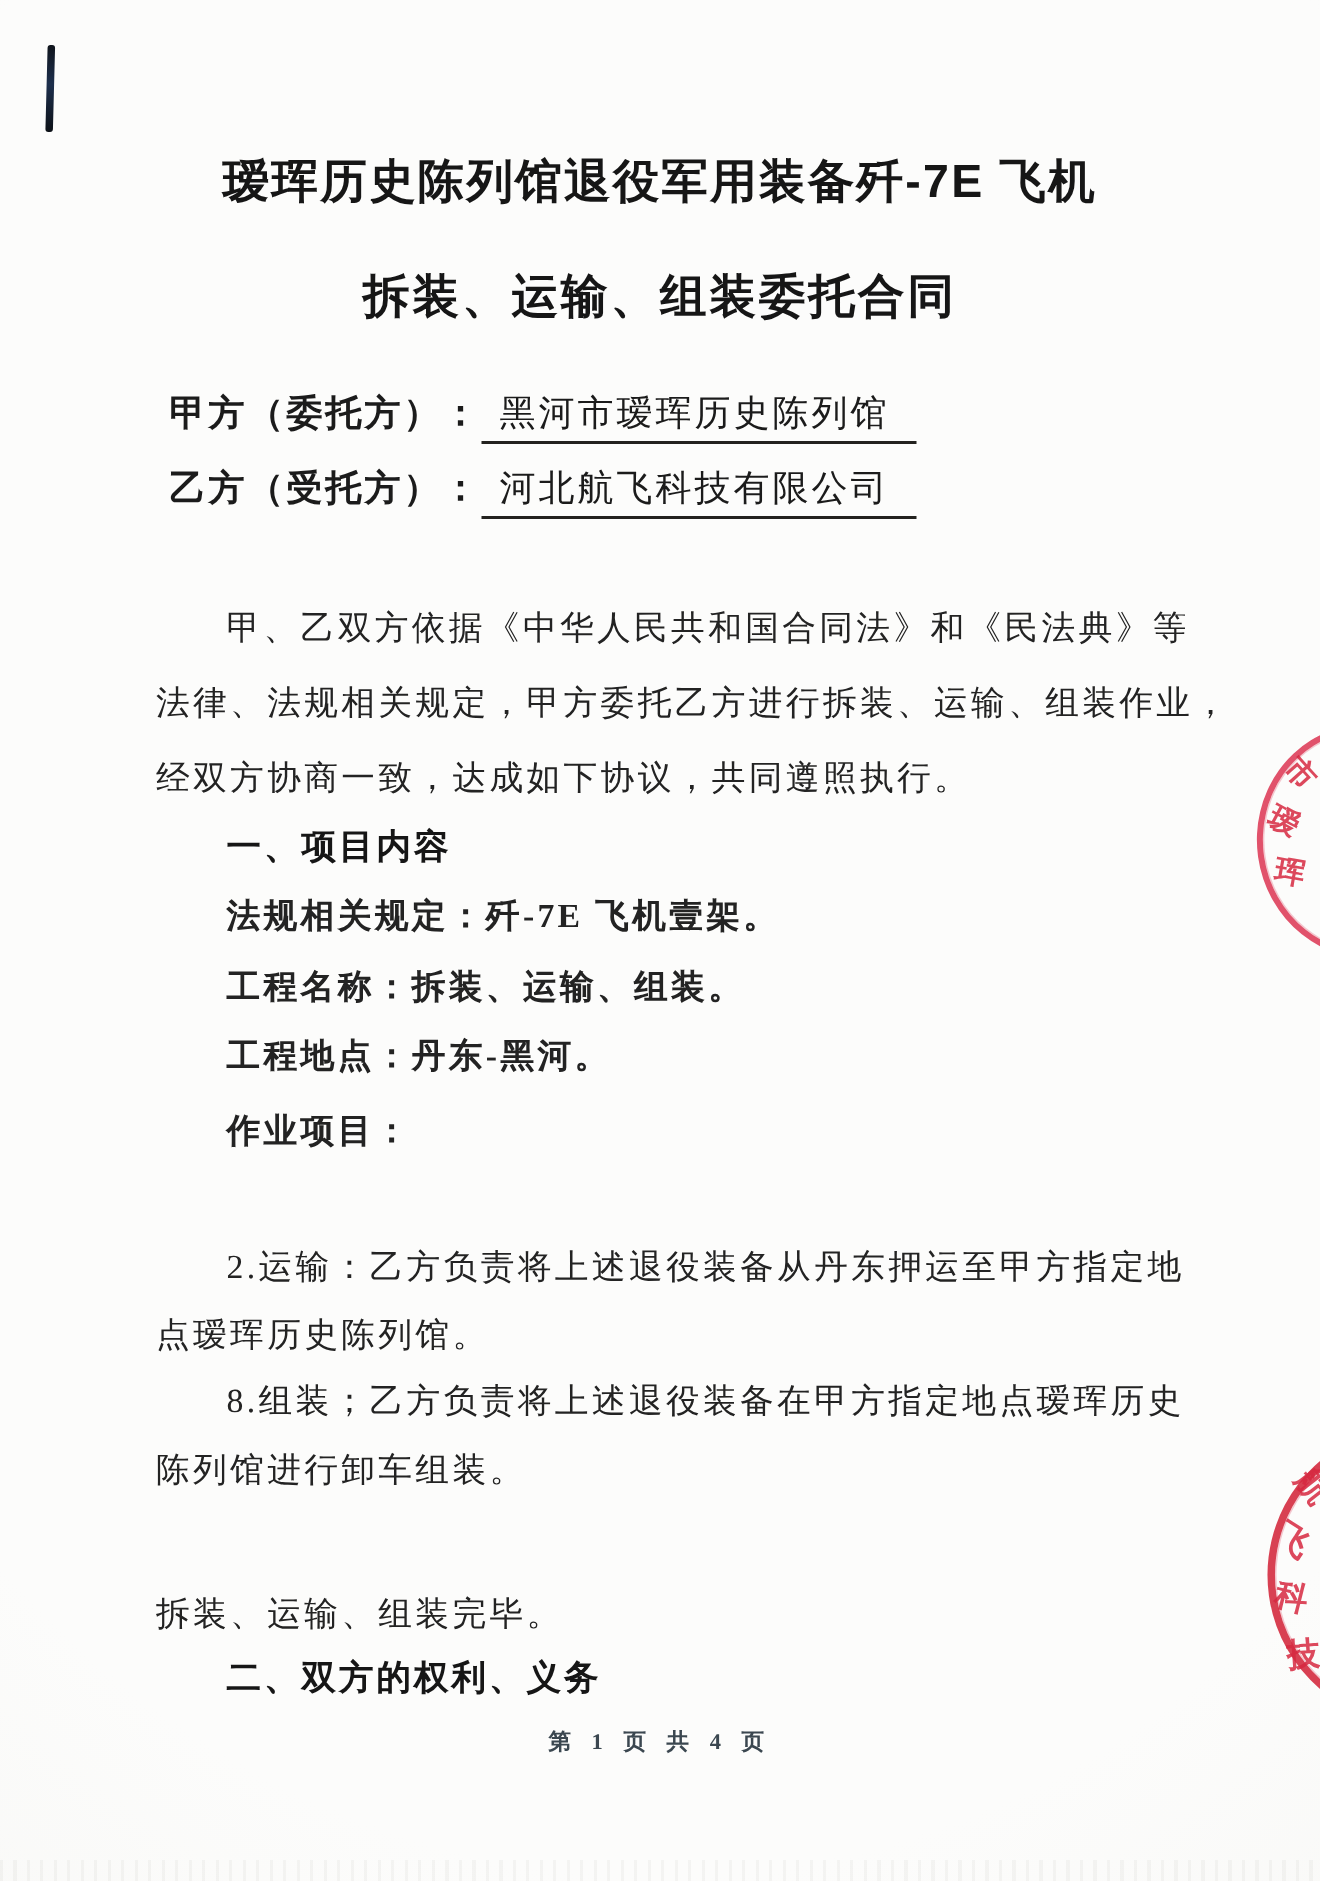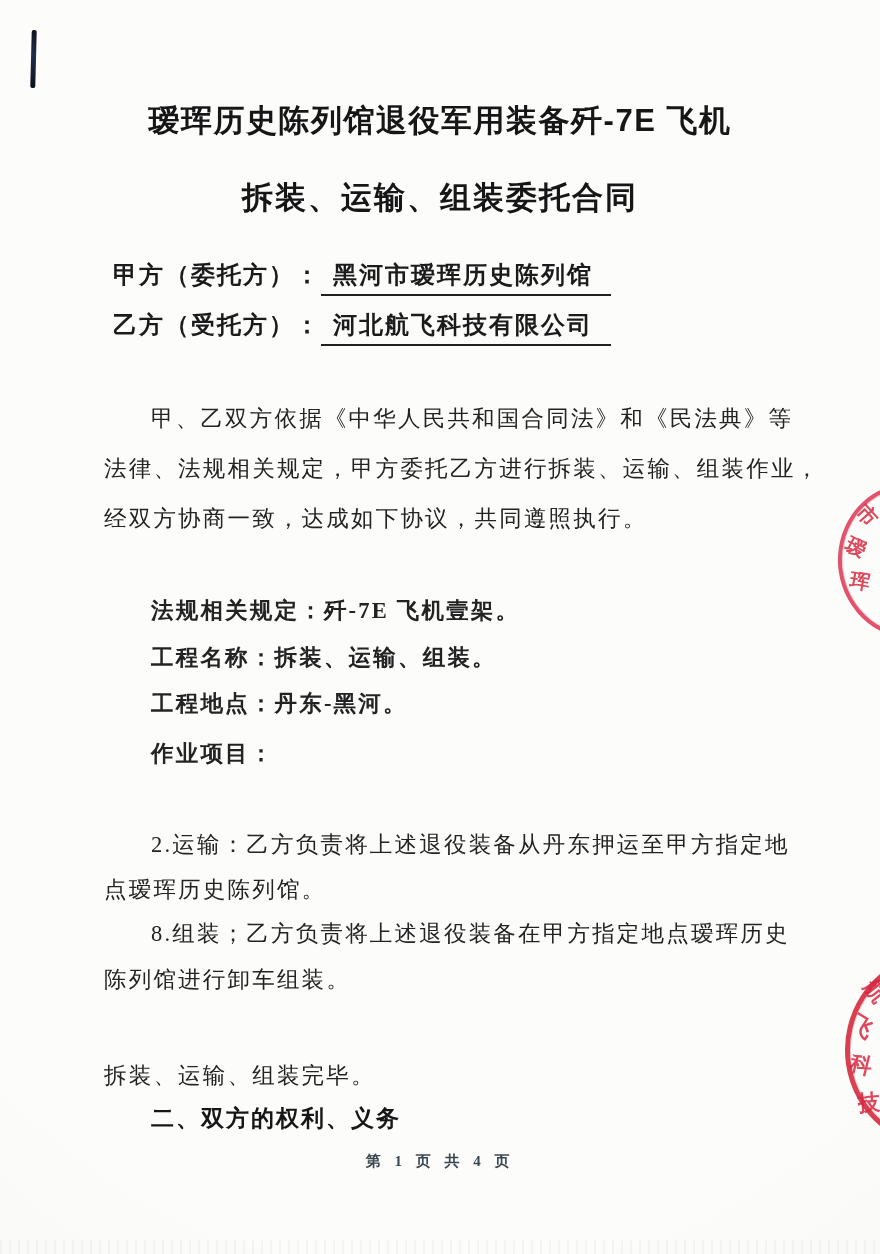--- a/index.html
+++ b/index.html
@@ -24,21 +24,21 @@
   .t1 { top:100px; }
   .t2 { top:177px; letter-spacing:2px; }
   .party-line {
     position:absolute; left:113px; font-size:24px; font-weight:600;
     letter-spacing:2px; white-space:nowrap; color:#1b1b1b;
   }
   .pa { top:259px; }
   .pb { top:309px; }
   .party-value {
     display:inline-block; border-bottom:2px solid #23221f;
-    padding:0 18px 3px 12px; font-weight:700;
+    padding:0 18px 3px 12px; font-weight:400;
   }
   .doc-line {
     position:absolute; left:104px; width:680px; font-size:22.5px;
     letter-spacing:2.2px; white-space:nowrap; color:#232323;
   }
   .indent { padding-left:47px; }
   .semi { font-weight:600; }
   .heading {
     font-family:"Liberation Sans","DejaVu Sans",sans-serif;
     font-weight:700; font-size:23px; color:#161616; letter-spacing:2px;
@@ -87,20 +87,21 @@
     <span>甲方（委托方）：</span><span class="party-value">黑河市瑷珲历史陈列馆</span>
   </div>
   <div class="party-line pb">
     <span>乙方（受托方）：</span><span class="party-value">河北航飞科技有限公司</span>
   </div>
 
   <div class="doc-line indent" style="top:403px">甲、乙双方依据《中华人民共和国合同法》和《民法典》等</div>
   <div class="doc-line" style="top:453px">法律、法规相关规定，甲方委托乙方进行拆装、运输、组装作业，</div>
   <div class="doc-line" style="top:503px">经双方协商一致，达成如下协议，共同遵照执行。</div>
 
+  <div class="doc-line indent heading" style="top:549px">一、项目内容</div>
   <div class="doc-line indent semi" style="top:595px">法规相关规定：歼-7E 飞机壹架。</div>
   <div class="doc-line indent semi" style="top:642px">工程名称：拆装、运输、组装。</div>
   <div class="doc-line indent semi" style="top:688px">工程地点：丹东-黑河。</div>
   <div class="doc-line indent semi" style="top:738px">作业项目：</div>
   <div class="doc-line indent" style="top:829px">2.运输：乙方负责将上述退役装备从丹东押运至甲方指定地</div>
   <div class="doc-line" style="top:874px">点瑷珲历史陈列馆。</div>
   <div class="doc-line indent" style="top:918px">8.组装；乙方负责将上述退役装备在甲方指定地点瑷珲历史</div>
   <div class="doc-line" style="top:964px">陈列馆进行卸车组装。</div>
 
   <div class="doc-line" style="top:1060px">拆装、运输、组装完毕。</div>

